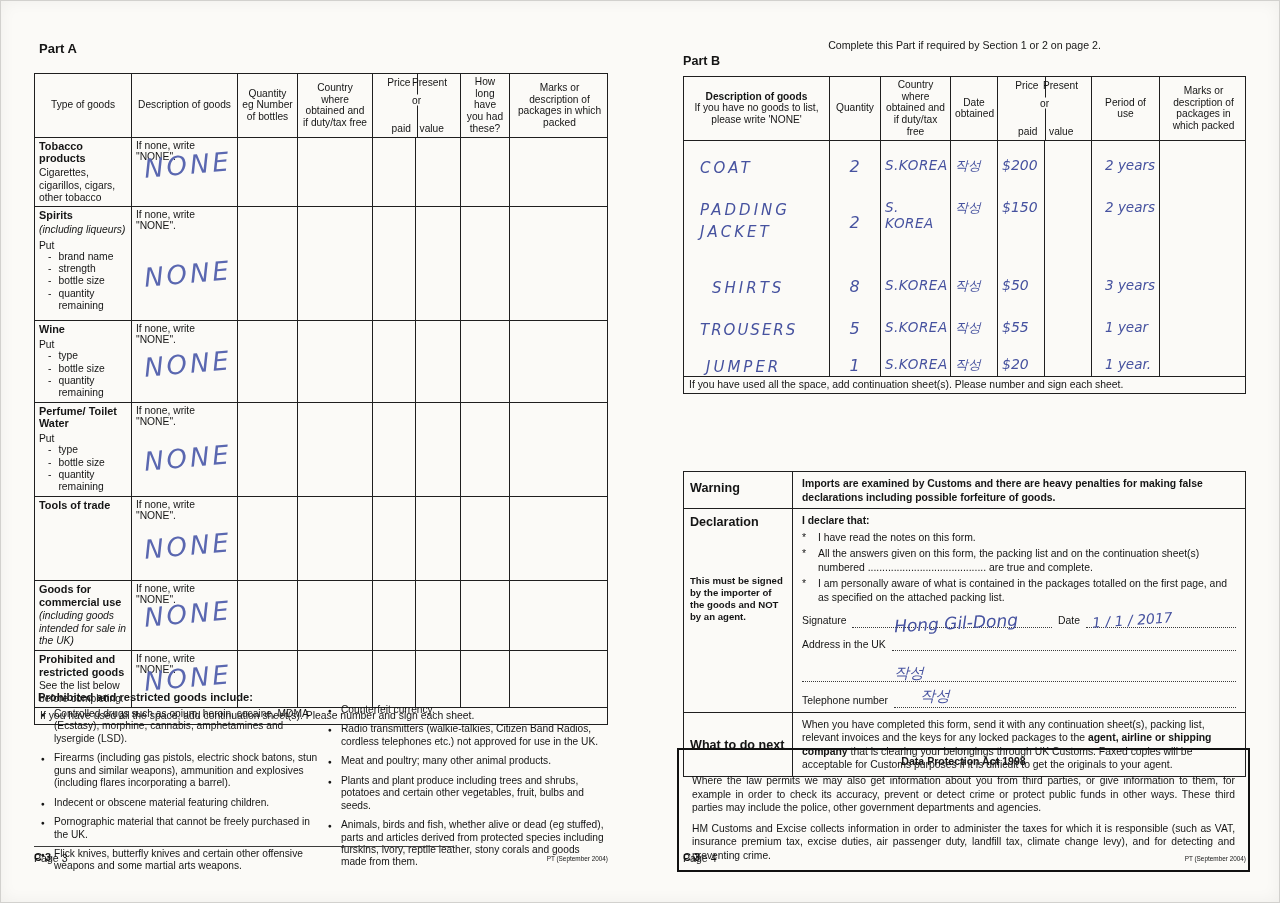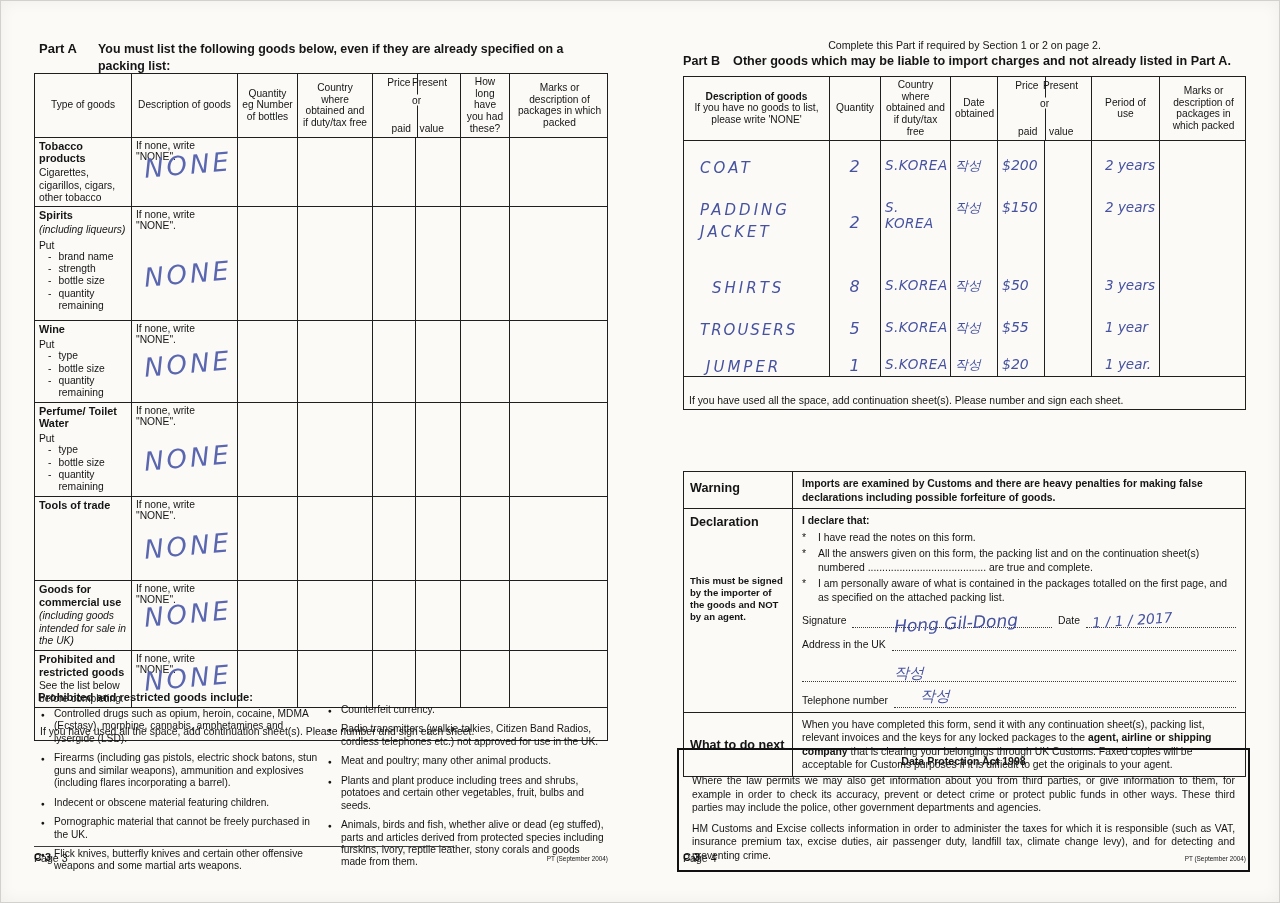--- a/index.html
+++ b/index.html
@@ -59,21 +59,21 @@
   .vline { position: absolute; top: 0; bottom: 0; width: 1px; background: #1f1f1f; }
   .pbe { position: absolute; left: 0; right: 0; display: grid; grid-template-columns: 145px 51px 70px 47px 47px 47px 68px 88px; }
   .pbc { padding: 0 5px; font-size: 15px; }
   .pbc.desc { letter-spacing: 3px; padding-left: 16px; white-space: pre-line; line-height: 1.5; }
   .pbc.qty { text-align: center; font-size: 16px; }
   .pbc.ctry { font-size: 13.5px; letter-spacing: 0.5px; }
   .pbc.date { font-size: 13px; }
   .pbc.price { font-size: 14px; }
   .pbc.period { font-size: 13.5px; padding-left: 14px; white-space: nowrap; }
 
-  .cont-note { border-top: 1px solid #1f1f1f; font-size: 10.4px; padding: 18px 5px 3px; }
+  .cont-note { border-top: 1px solid #1f1f1f; font-size: 10.4px; padding: 2px 5px 3px; }
 
   
   .sr { display: flex; border-top: 1px solid #1f1f1f; }
   .sr:first-child { border-top: none; }
   .sl { width: 109px; border-right: 1px solid #1f1f1f; padding: 6px 5px 4px 6px; }
   .sl .big { font-size: 12.6px; font-weight: bold; }
   .sc { flex: 1; padding: 5px 9px 4px; font-size: 10.4px; line-height: 1.3; }
   .db { display: flex; margin-top: 3px; }
   .db::before { content: "*"; width: 16px; flex: none; }
   .dotfill { flex: 1; border-bottom: 1.6px dotted #3a3a3a; height: 13px; position: relative; }
@@ -97,24 +97,20 @@
   .foot-page { font-size: 10.6px; text-align: left; }
   .foot-ver { font-size: 6.4px; text-align: right; }
 </style>
 </head>
 <body>
 
 <div class="sheet">
 
   <div class="abs pa-head">
     <span class="plabel">Part A</span>
-    <span class="ptitle">
-      <span>You must list the following goods below, even if they are already specified on a</span><br>
-      <span>packing list:</span>
-    </span>
   </div>
 
   <div class="tbl" id="ptA" style="left:33px; top:72px; width:574px;">
 
     <div class="row cols-a" style="min-height:44px;">
       <div class="cell hc">Type of goods</div>
       <div class="cell hc">Description of goods</div>
       <div class="cell hc">Quantity eg Number of bottles</div>
       <div class="cell hc">Country where obtained and if duty/tax free</div>
       <div class="cell pv" style="grid-column:5/7;">
@@ -322,21 +318,20 @@
   </div>
 
   <div class="abs footline" style="left:33px; top:845px; width:420px;"></div>
   <div class="abs foot-code" style="left:33px; top:850px;">C 3</div>
   <div class="abs foot-page" style="left:33px; top:851px; width:574px;">Page 3</div>
   <div class="abs foot-ver" style="left:457px; top:854px; width:150px;">PT (September 2004)</div>
 
   <div class="abs pb-note">Complete this Part if required by Section 1 or 2 on page 2.</div>
   <div class="abs pb-head">
     <span class="plabel">Part B</span>
-    <span>Other goods which may be liable to import charges and not already listed in Part A.</span>
   </div>
 
   <div class="tbl" id="ptB" style="left:682px; top:75px; width:563px;">
 
     <div class="row cols-b" style="min-height:43px;">
       <div class="cell hc">
         <span class="b">Description of goods</span>
         <span>If you have no goods to list, please write 'NONE'</span>
       </div>
       <div class="cell hc">Quantity</div>

